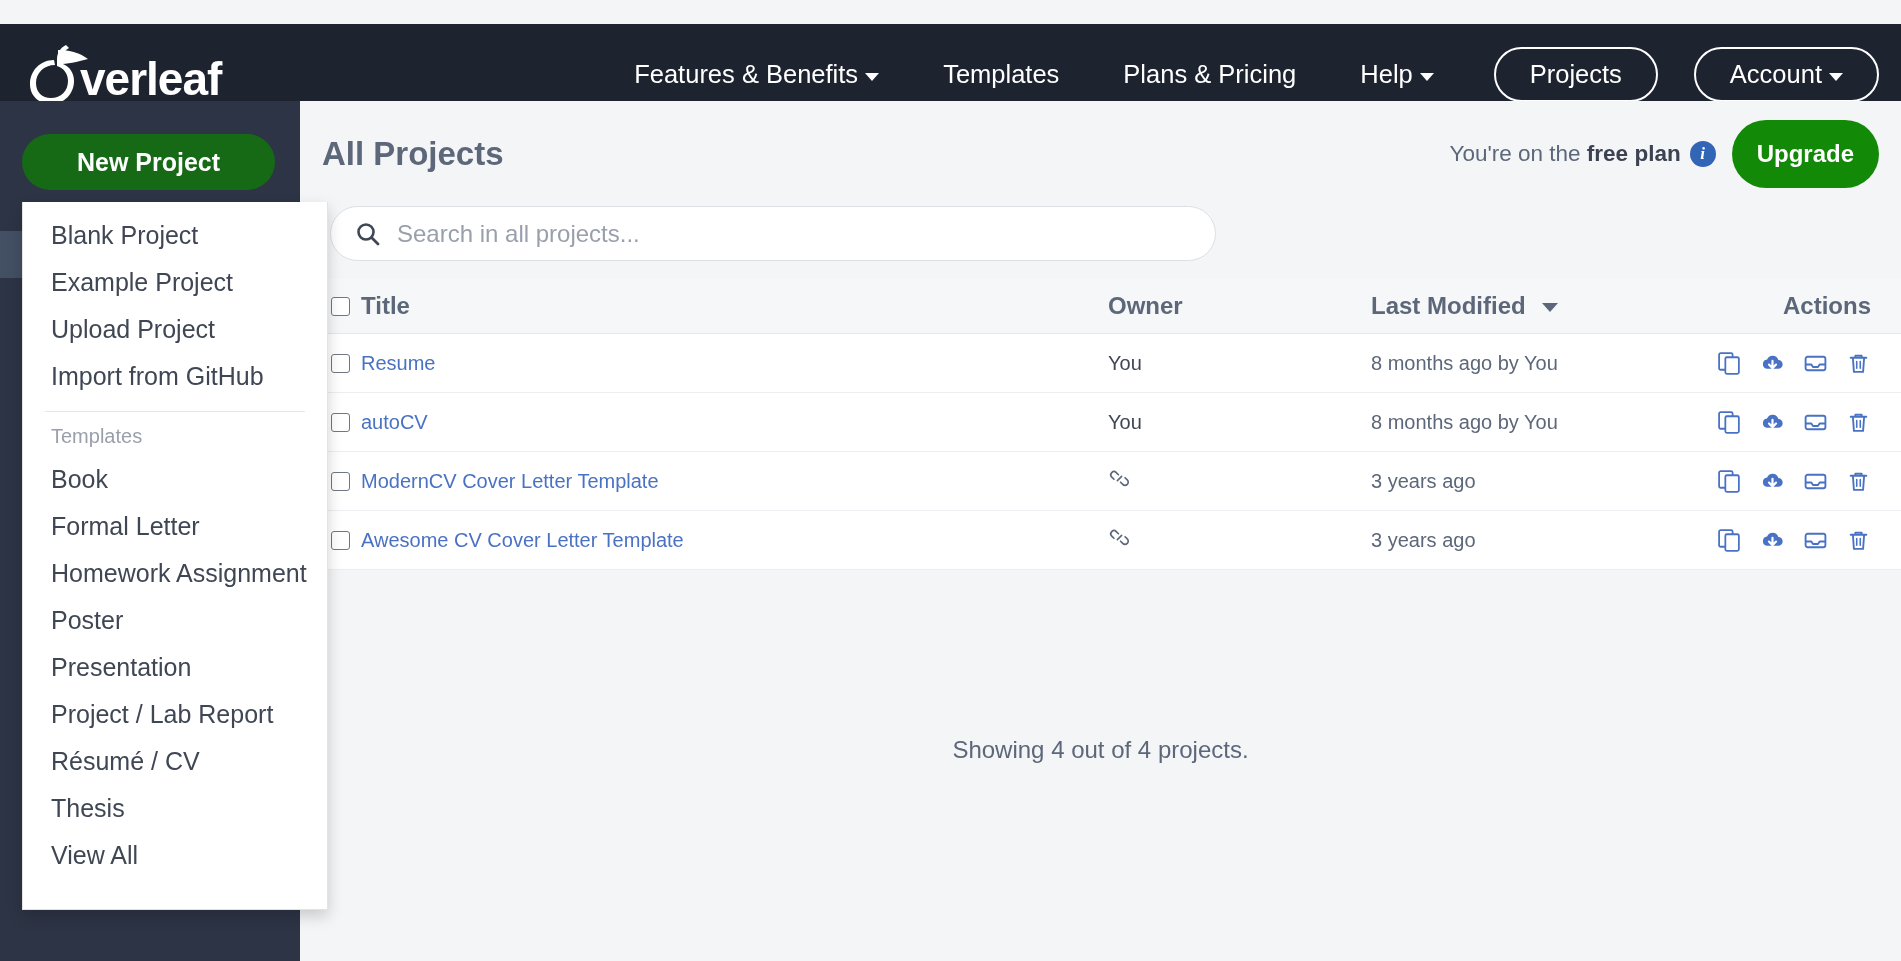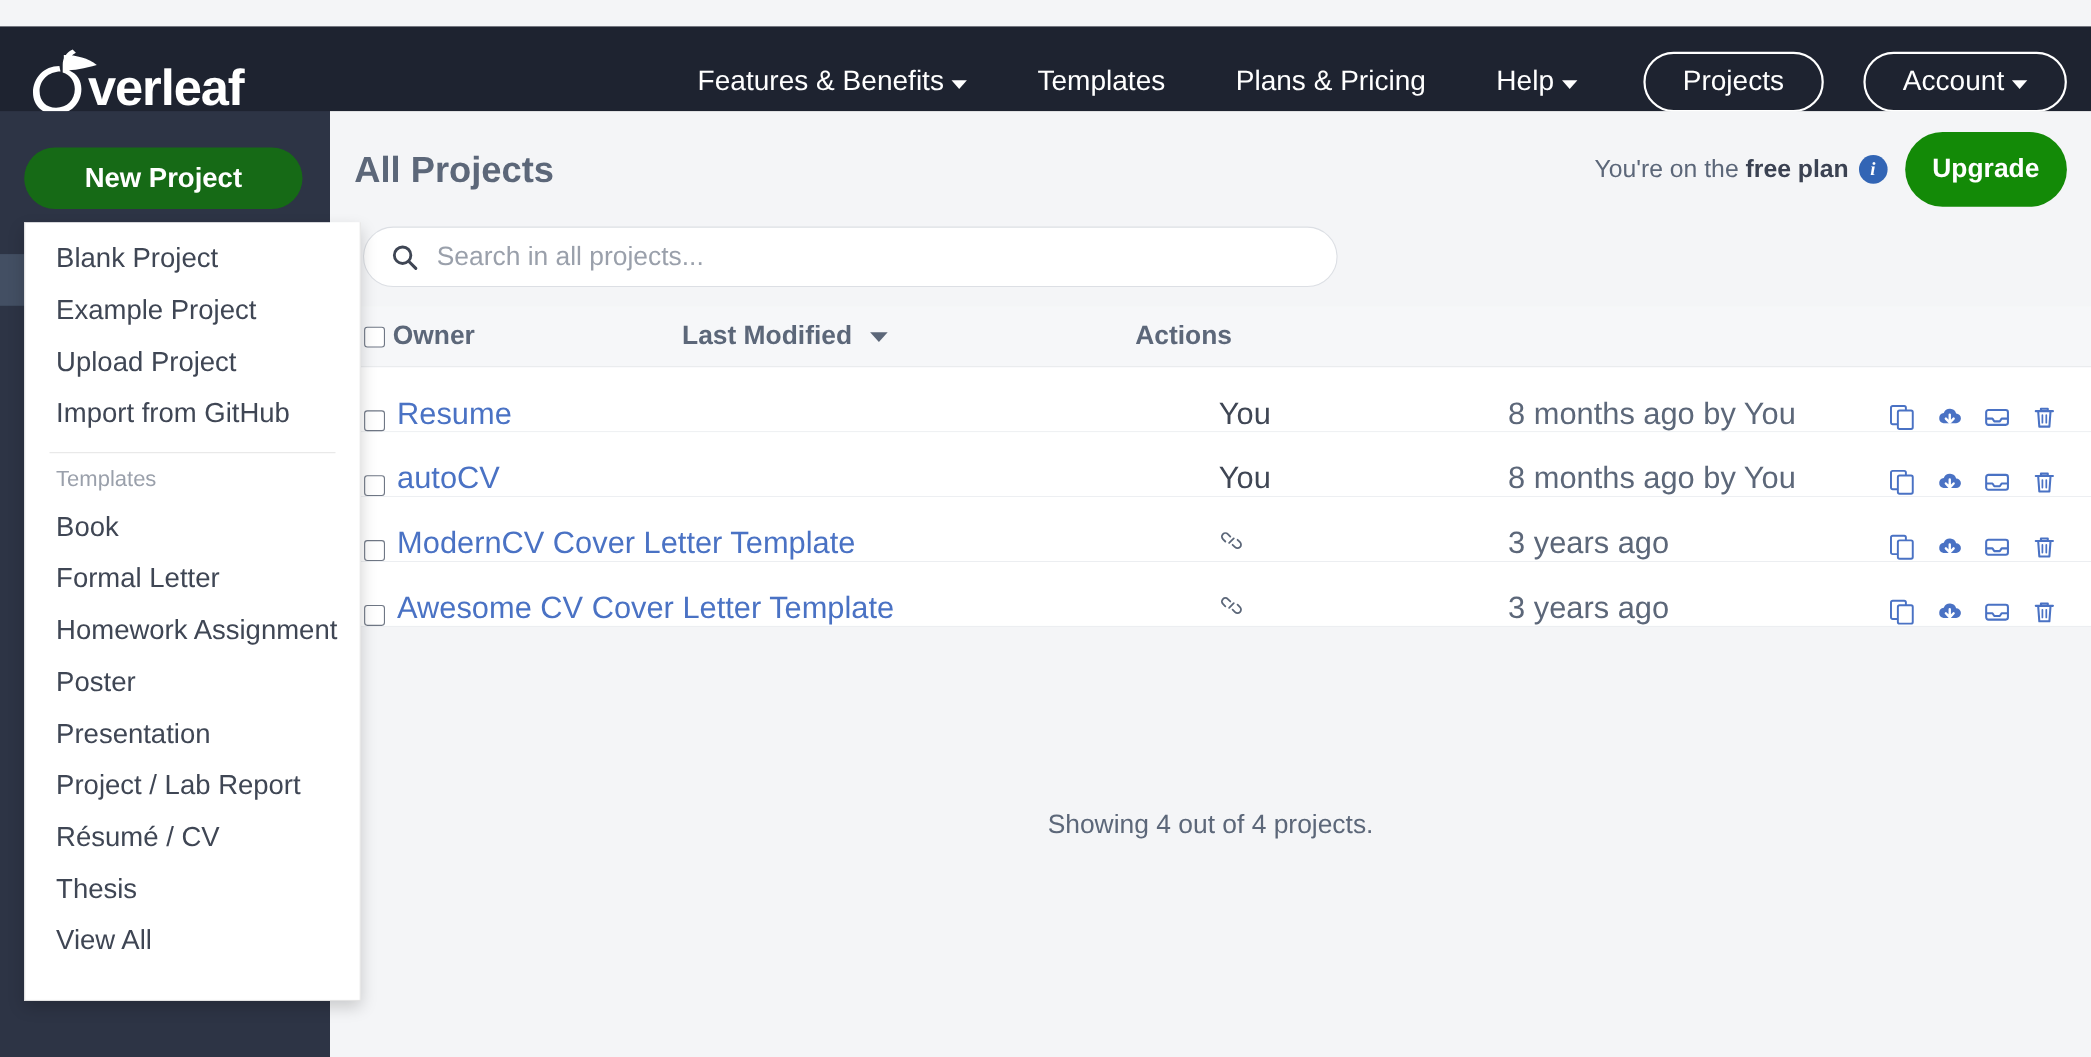--- a/index.html
+++ b/index.html
@@ -208,25 +208,25 @@
   .t-head {
     display: flex; align-items: center;
     height: 55px;
     background: #f6f7f9;
     border-bottom: 1px solid #e5e7ea;
     font-size: 24px;
     color: #5c6779;
     font-weight: bold;
   }
   .t-row {
-    display: flex; align-items: flex-end;
+    display: flex; align-items: center;
     height: 59px;
     border-bottom: 1px solid #eceef1;
     background: #fff;
-    font-size: 28px;
+    font-size: 20px;
   }
   .c-check { width: 57px; display: flex; justify-content: center; align-items:center; padding-left: 24px;}
   .c-title { flex: 1; padding-left: 4px; }
   .c-owner { width: 215px; }
   .c-mod   { width: 320px; margin-left: 48px; }
   .c-act   { width: 210px; display: flex; align-items: center; justify-content: flex-end; padding-right: 30px; gap: 18px; }
   .checkbox {
     width: 19px; height: 19px;
     border: 1.6px solid #6f7785;
     border-radius: 3px;
@@ -342,20 +342,21 @@
       <input class="search-input" type="text" placeholder="Search in all projects..." style="">
     </div>
   </div>
 
   <div class="table">
 
     <div class="t-head">
       <div class="c-check">
         <div class="checkbox"></div>
       </div>
+      <div class="c-title">Title</div>
       <div class="c-owner">Owner</div>
       <div class="c-mod">
         <span>Last Modified</span>
         <span class="sort-caret"></span>
       </div>
       <div class="c-act">Actions</div>
     </div>
 
     <div class="t-row">
       <div class="c-check">

